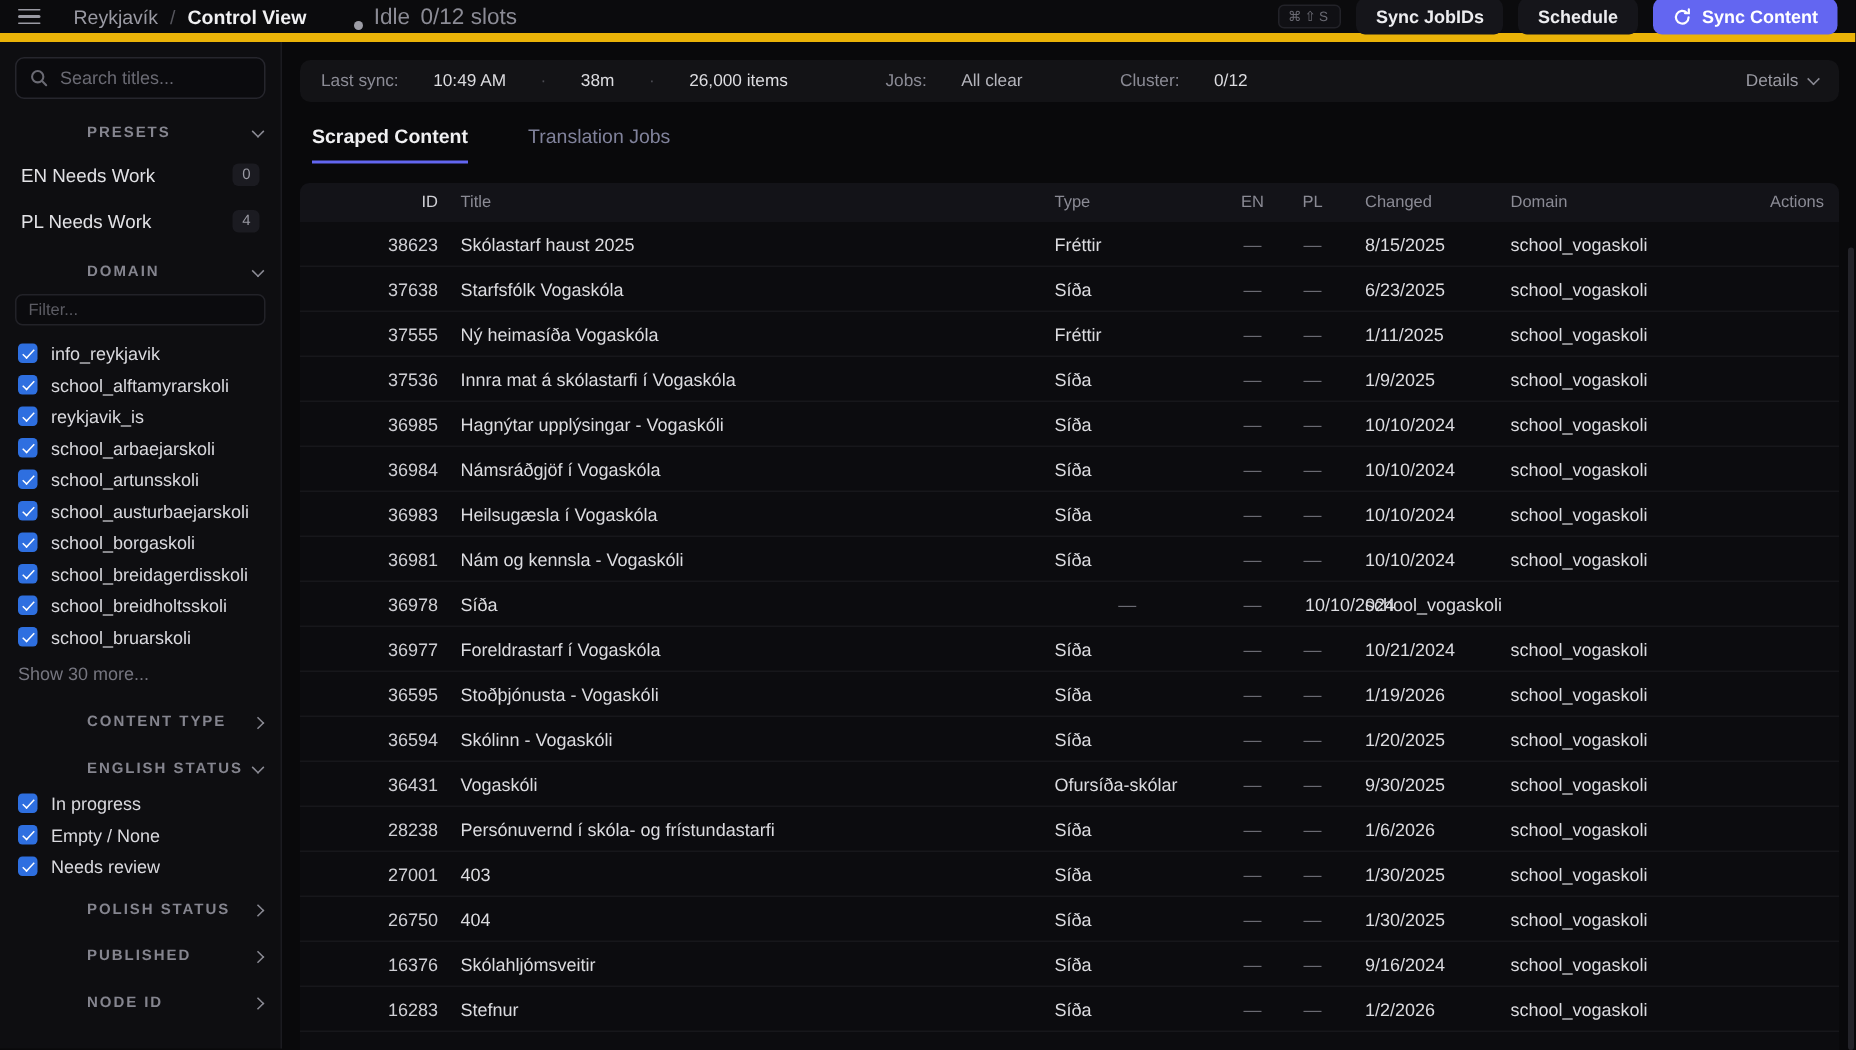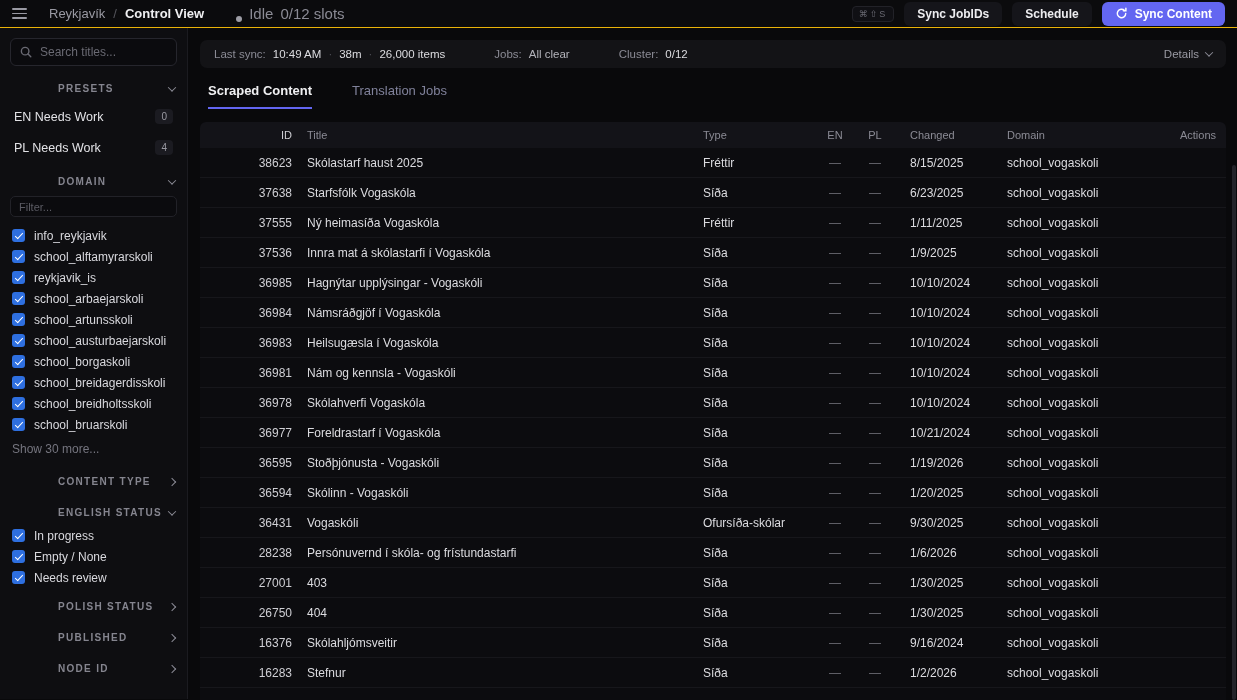--- a/index.html
+++ b/index.html
@@ -1,21 +1,21 @@
 <!DOCTYPE html>
 <html><head>
 <meta charset="utf-8">
 <style>
   * { margin:0; padding:0; box-sizing:border-box; }
   html,body { width:1237px; height:700px; overflow:hidden; background:#09090b;
               font-family:"Liberation Sans",sans-serif; color:#e8e8ea; }
 
   
   .topbar { height:28px; display:flex; align-items:center; gap:10px;
-            padding:0 12px; background:#0b0b0d; border-bottom:1px solid #eab308; }
+            padding:0 12px; background:#0b0b0d; border-bottom:6px solid #eab308; }
   .hamburger { width:15px; display:flex; flex-direction:column; gap:3px; cursor:pointer; }
   .hamburger i { display:block; height:1.5px; background:#9a9aa3; border-radius:1px; }
   .breadcrumb { display:flex; gap:8px; font-size:13px; align-items:center; margin-left:12px; }
   .crumb-muted { color:#9a9aa3; }
   .crumb-sep { color:#55555c; }
   .crumb-current { color:#f0f0f2; font-weight:700; }
   .idle-status { display:flex; gap:7px; margin-left:22px; font-size:15px;
                  color:#8b8b95; align-items:flex-end; }
   .dot { width:6px; height:6px; border-radius:50%; background:#9d9da5; }
   .topbar-right { margin-left:auto; display:flex; gap:10px; align-items:center; }
@@ -54,21 +54,21 @@
   .checkbox { width:13px; height:13px; border-radius:3px; background:#2e6fe0;
               position:relative; flex:none; }
   .checkbox::after { content:''; position:absolute; left:4.5px; top:1.5px; width:3px;
                      height:7px; border-right:1.8px solid #fff; border-bottom:1.8px solid #fff;
                      transform:rotate(43deg); }
   .show-more { color:#75757f; font-size:12px; padding:7px 2px; cursor:pointer; }
 
   
   .main { flex:1; padding:12px 11px 0 12px; position:relative; }
   .statusbar { height:28px; background:#131316; border-radius:7px; display:flex;
-               align-items:center; padding:0 14px; font-size:11.5px; gap:7px; color:#8b8b95; }
+               align-items:center; padding:0 14px; font-size:11.5px; gap:23px; color:#8b8b95; }
   .sv { color:#dcdce0; }
   .sv-dim { color:#b4b4bb; }
   .ssep { color:#4c4c53; }
   .group-gap { margin-left:42px; }
   .details-btn { margin-left:auto; display:flex; gap:7px; align-items:center;
                  color:#9a9aa3; cursor:pointer; font-size:11.5px; }
 
   .tabs { display:flex; gap:40px; margin:15px 0 0 8px; }
   .tab { font-size:13px; padding-bottom:9px; cursor:pointer; }
   .tab-active { color:#f0f0f2; font-weight:700; border-bottom:2px solid #6366f1; }
@@ -390,21 +390,20 @@
             <span class="c-center c-dash">—</span>
             <span class="c-center c-dash">—</span>
             <span class="c-pad">10/10/2024</span>
             <span class="c-pad">school_vogaskoli</span>
             <span class="c-right"></span>
           </div>
 
           <div class="tr row">
             <span class="c-check"></span>
             <span class="c-id">36978</span>
-            <span class="c-pad">Skólahverfi Vogaskóla</span>
             <span class="c-pad">Síða</span>
             <span class="c-center c-dash">—</span>
             <span class="c-center c-dash">—</span>
             <span class="c-pad">10/10/2024</span>
             <span class="c-pad">school_vogaskoli</span>
             <span class="c-right"></span>
           </div>
 
           <div class="tr row">
             <span class="c-check"></span>

